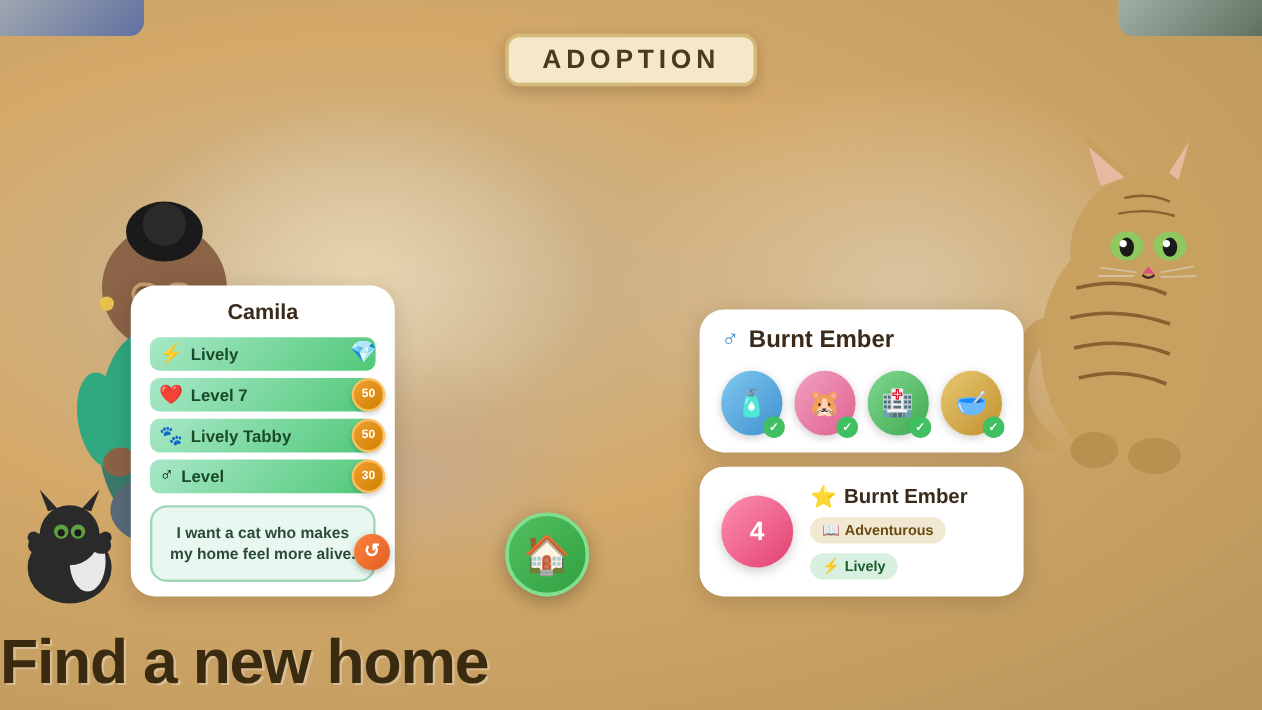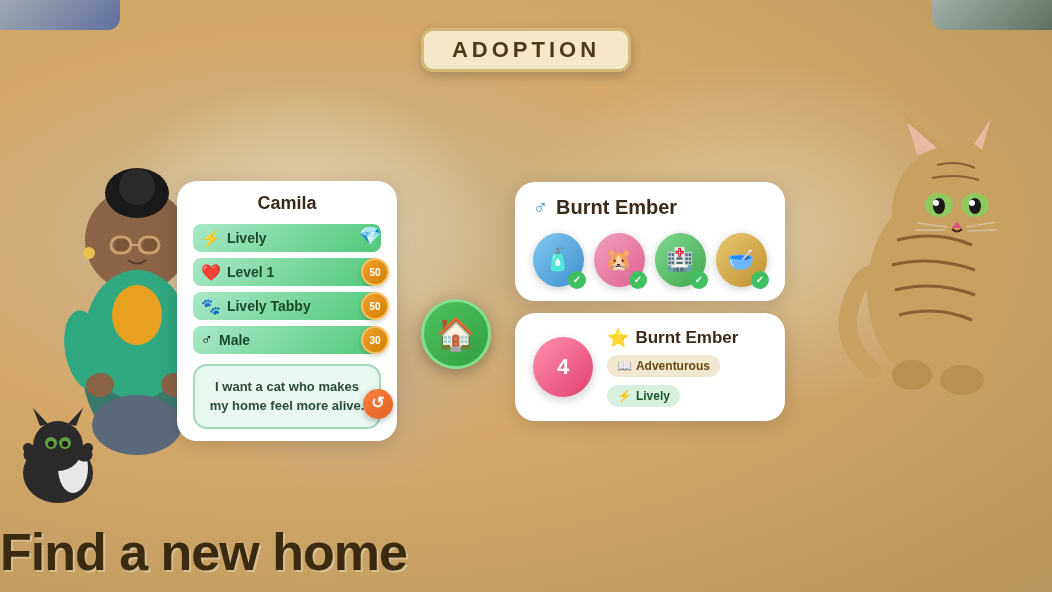--- a/index.html
+++ b/index.html
@@ -459,60 +459,60 @@
   <line x1="98" y1="150" x2="128" y2="150" stroke="#d4c0a0" stroke-width="1.5"></line>
   <line x1="150" y1="147" x2="178" y2="142" stroke="#d4c0a0" stroke-width="1.5"></line>
   <line x1="150" y1="151" x2="180" y2="150" stroke="#d4c0a0" stroke-width="1.5"></line>
 
   <path d="M55 290 Q20 260 35 220 Q50 180 70 200" stroke="#c8a060" stroke-width="18" fill="none" stroke-linecap="round"></path>
 
   <ellipse cx="95" cy="295" rx="20" ry="15" fill="#b89050"></ellipse>
   <ellipse cx="145" cy="300" rx="22" ry="15" fill="#b89050"></ellipse>
 </svg>
 
-<div style="position:absolute; top:90px; left:0; right:0; bottom:95px; z-index:10; display:flex; justify-content:center; align-items:center; padding:0 30px; gap:24px;">
+<div style="position:absolute; top:90px; left:0; right:0; bottom:95px; z-index:10; display:flex; justify-content:center; align-items:flex-end; padding:0 30px; gap:92px;">
 
   <div style="display:flex; flex-direction:column; margin-top:15px; margin-left:140px;">
     <div class="camila-card" style="width:220px;">
       <div class="camila-title">Camila</div>
 
       <div class="stat-row">
         <div class="stat-bar">
           <span class="stat-icon">⚡</span>
           <span class="stat-label">Lively</span>
         </div>
         <div class="stat-badge badge-gem">
           <span class="gem-icon">💎</span>
         </div>
       </div>
 
       <div class="stat-row" style="margin-top:4px;">
         <div class="stat-bar">
           <span class="stat-icon">❤️</span>
-          <span class="stat-label">Level 1</span>
+          <span class="stat-label">Level 7</span>
         </div>
         <div class="stat-badge badge-coin">
           <span>50</span>
         </div>
       </div>
 
       <div class="stat-row" style="margin-top:4px;">
         <div class="stat-bar">
           <span class="stat-icon">🐾</span>
           <span class="stat-label">Lively Tabby</span>
         </div>
         <div class="stat-badge badge-coin">
           <span>50</span>
         </div>
       </div>
 
       <div class="stat-row" style="margin-top:4px;">
         <div class="stat-bar">
           <span class="stat-icon">♂</span>
-          <span class="stat-label">Male</span>
+          <span class="stat-label">Level</span>
         </div>
         <div class="stat-badge badge-coin">
           <span>30</span>
         </div>
       </div>
 
       <div class="speech-bubble" style="margin-top:10px;">
         <span>I want a cat who makes my home feel more alive.</span>
         <div class="refresh-btn" title="Refresh">
           <span>↺</span>

